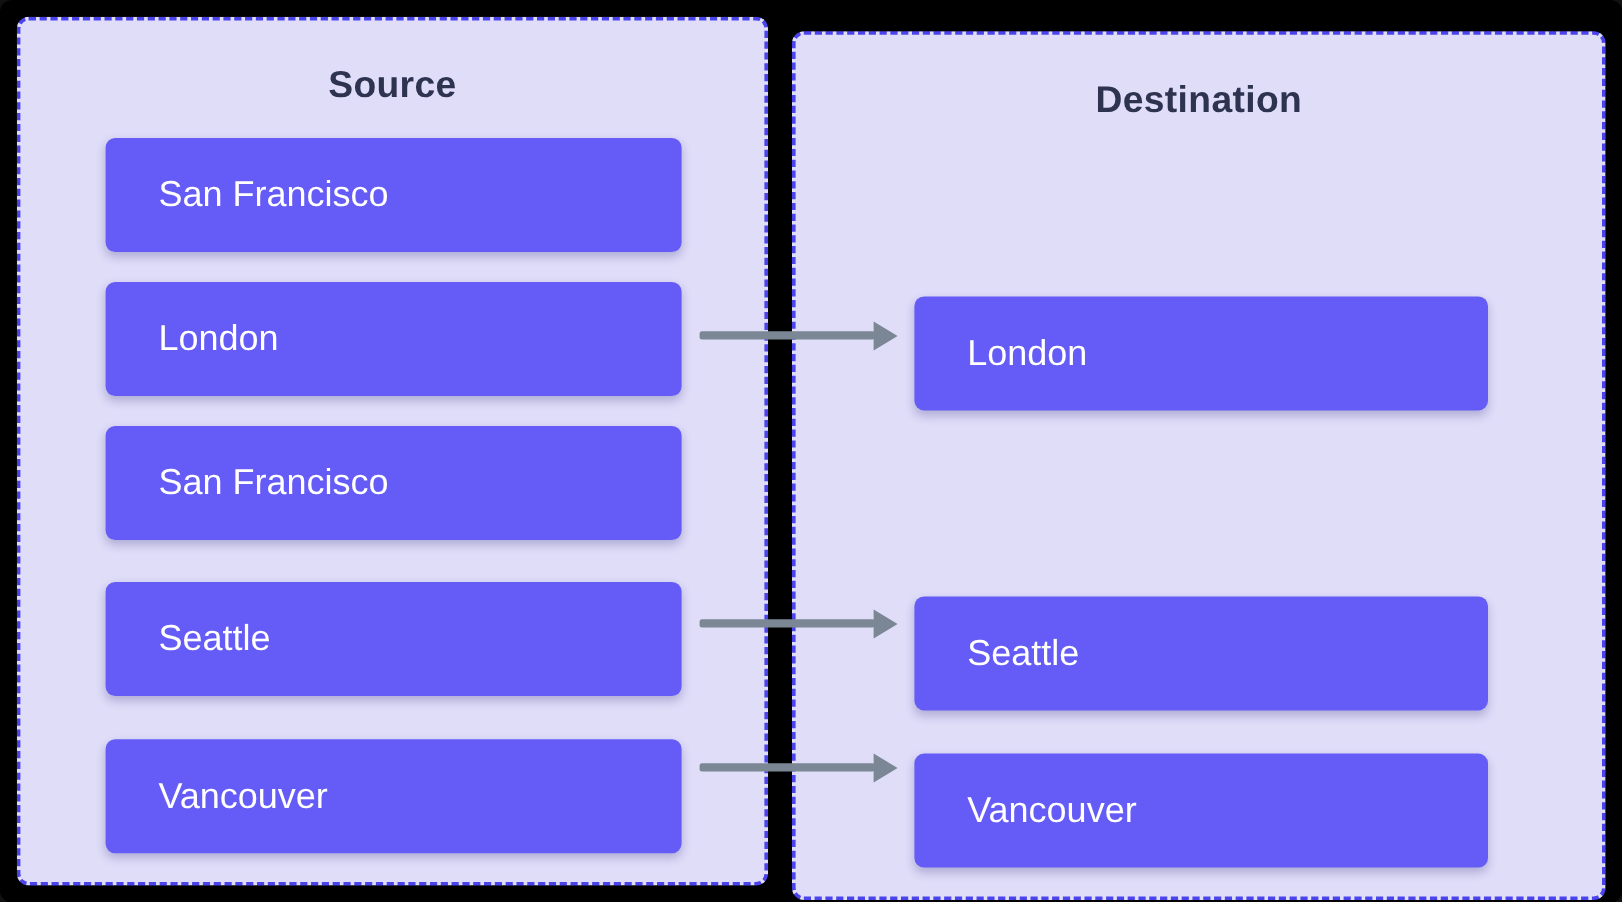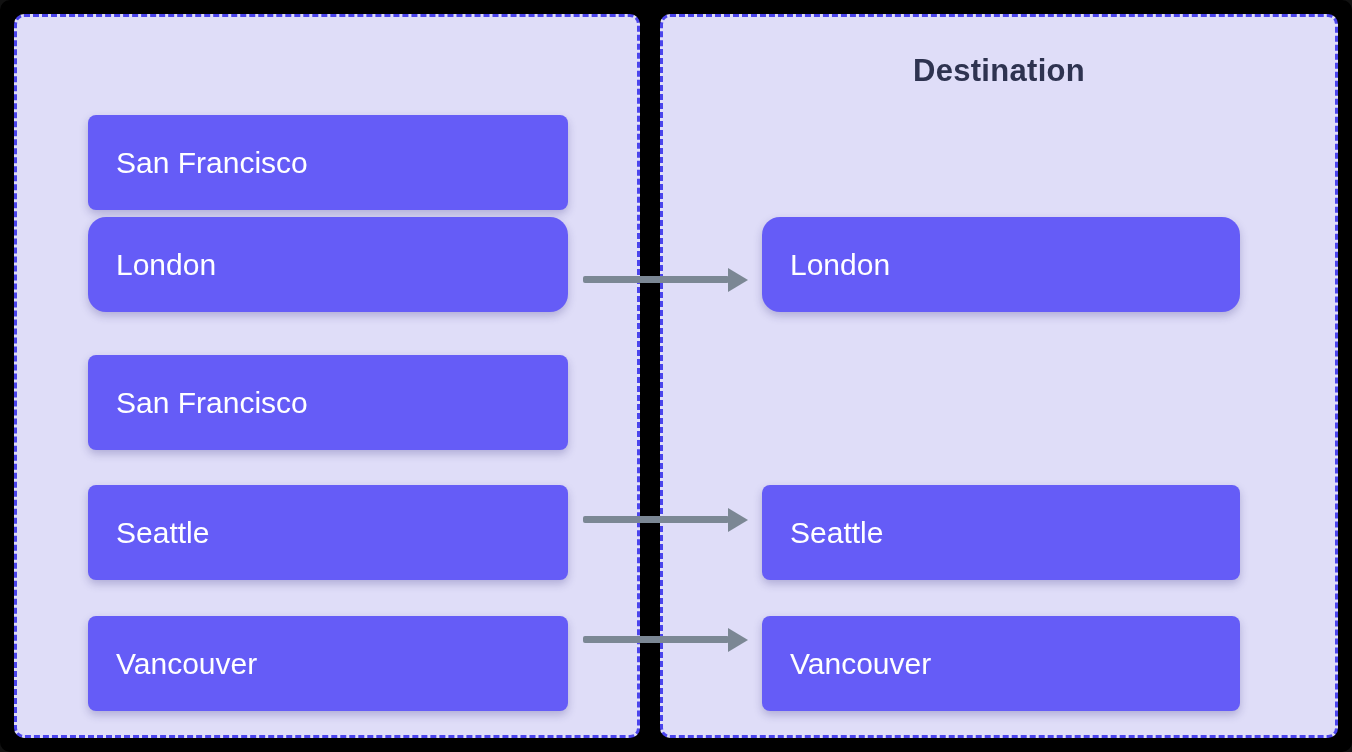--- a/index.html
+++ b/index.html
@@ -26,21 +26,21 @@
 
   .panel {
     position: absolute;
     top: 14px;
     height: 724px;
     background: var(--panel-bg);
     border: 3px dashed var(--panel-border);
     border-radius: 10px;
   }
   .panel-source { left: 14px; width: 626px; }
-  .panel-destination { left: 660px; width: 678px; }
+  .panel-destination { left: 660px; width: 678px; margin-top: 12px; }
 
   .panel-title {
     position: absolute;
     top: 36px;
     left: 0;
     width: 100%;
     text-align: center;
     font-size: 31px;
     font-weight: 600;
     color: var(--title-text);
@@ -50,30 +50,30 @@
   .item {
     position: absolute;
     height: 95px;
     background: var(--item-bg);
     border-radius: 8px;
     color: var(--item-text);
     font-size: 30px;
     font-weight: 500;
     display: flex;
     align-items: center;
-    padding-left: 28px;
+    padding-left: 44px;
     box-shadow: 0 4px 8px rgba(40, 30, 120, 0.25);
     cursor: grab;
   }
   .panel-source .item { left: 71px; width: 480px; }
   .panel-destination .item { left: 99px; width: 478px; }
 
   
   .r1 { top: 98px; }
-  .r2 { top: 200px; border-radius: 18px; }
+  .r2 { top: 218px; }
   .r3 { top: 338px; }
   .r4 { top: 468px; }
   .r5 { top: 599px; }
 
   
   .arrow {
     position: absolute;
     left: 583px;
     width: 146px;
     height: 7px;
@@ -94,20 +94,21 @@
   .a-london   { top: 276px; }
   .a-seattle  { top: 516px; }
   .a-vancouver{ top: 636px; }
 </style>
 </head>
 <body>
 
 <div class="stage">
 
   <section class="panel panel-source">
+    <h2 class="panel-title">Source</h2>
     <div class="item r1">San Francisco</div>
     <div class="item r2">London</div>
     <div class="item r3">San Francisco</div>
     <div class="item r4">Seattle</div>
     <div class="item r5">Vancouver</div>
   </section>
 
   <section class="panel panel-destination">
     <h2 class="panel-title">Destination</h2>
     <div class="item r2">London</div>

